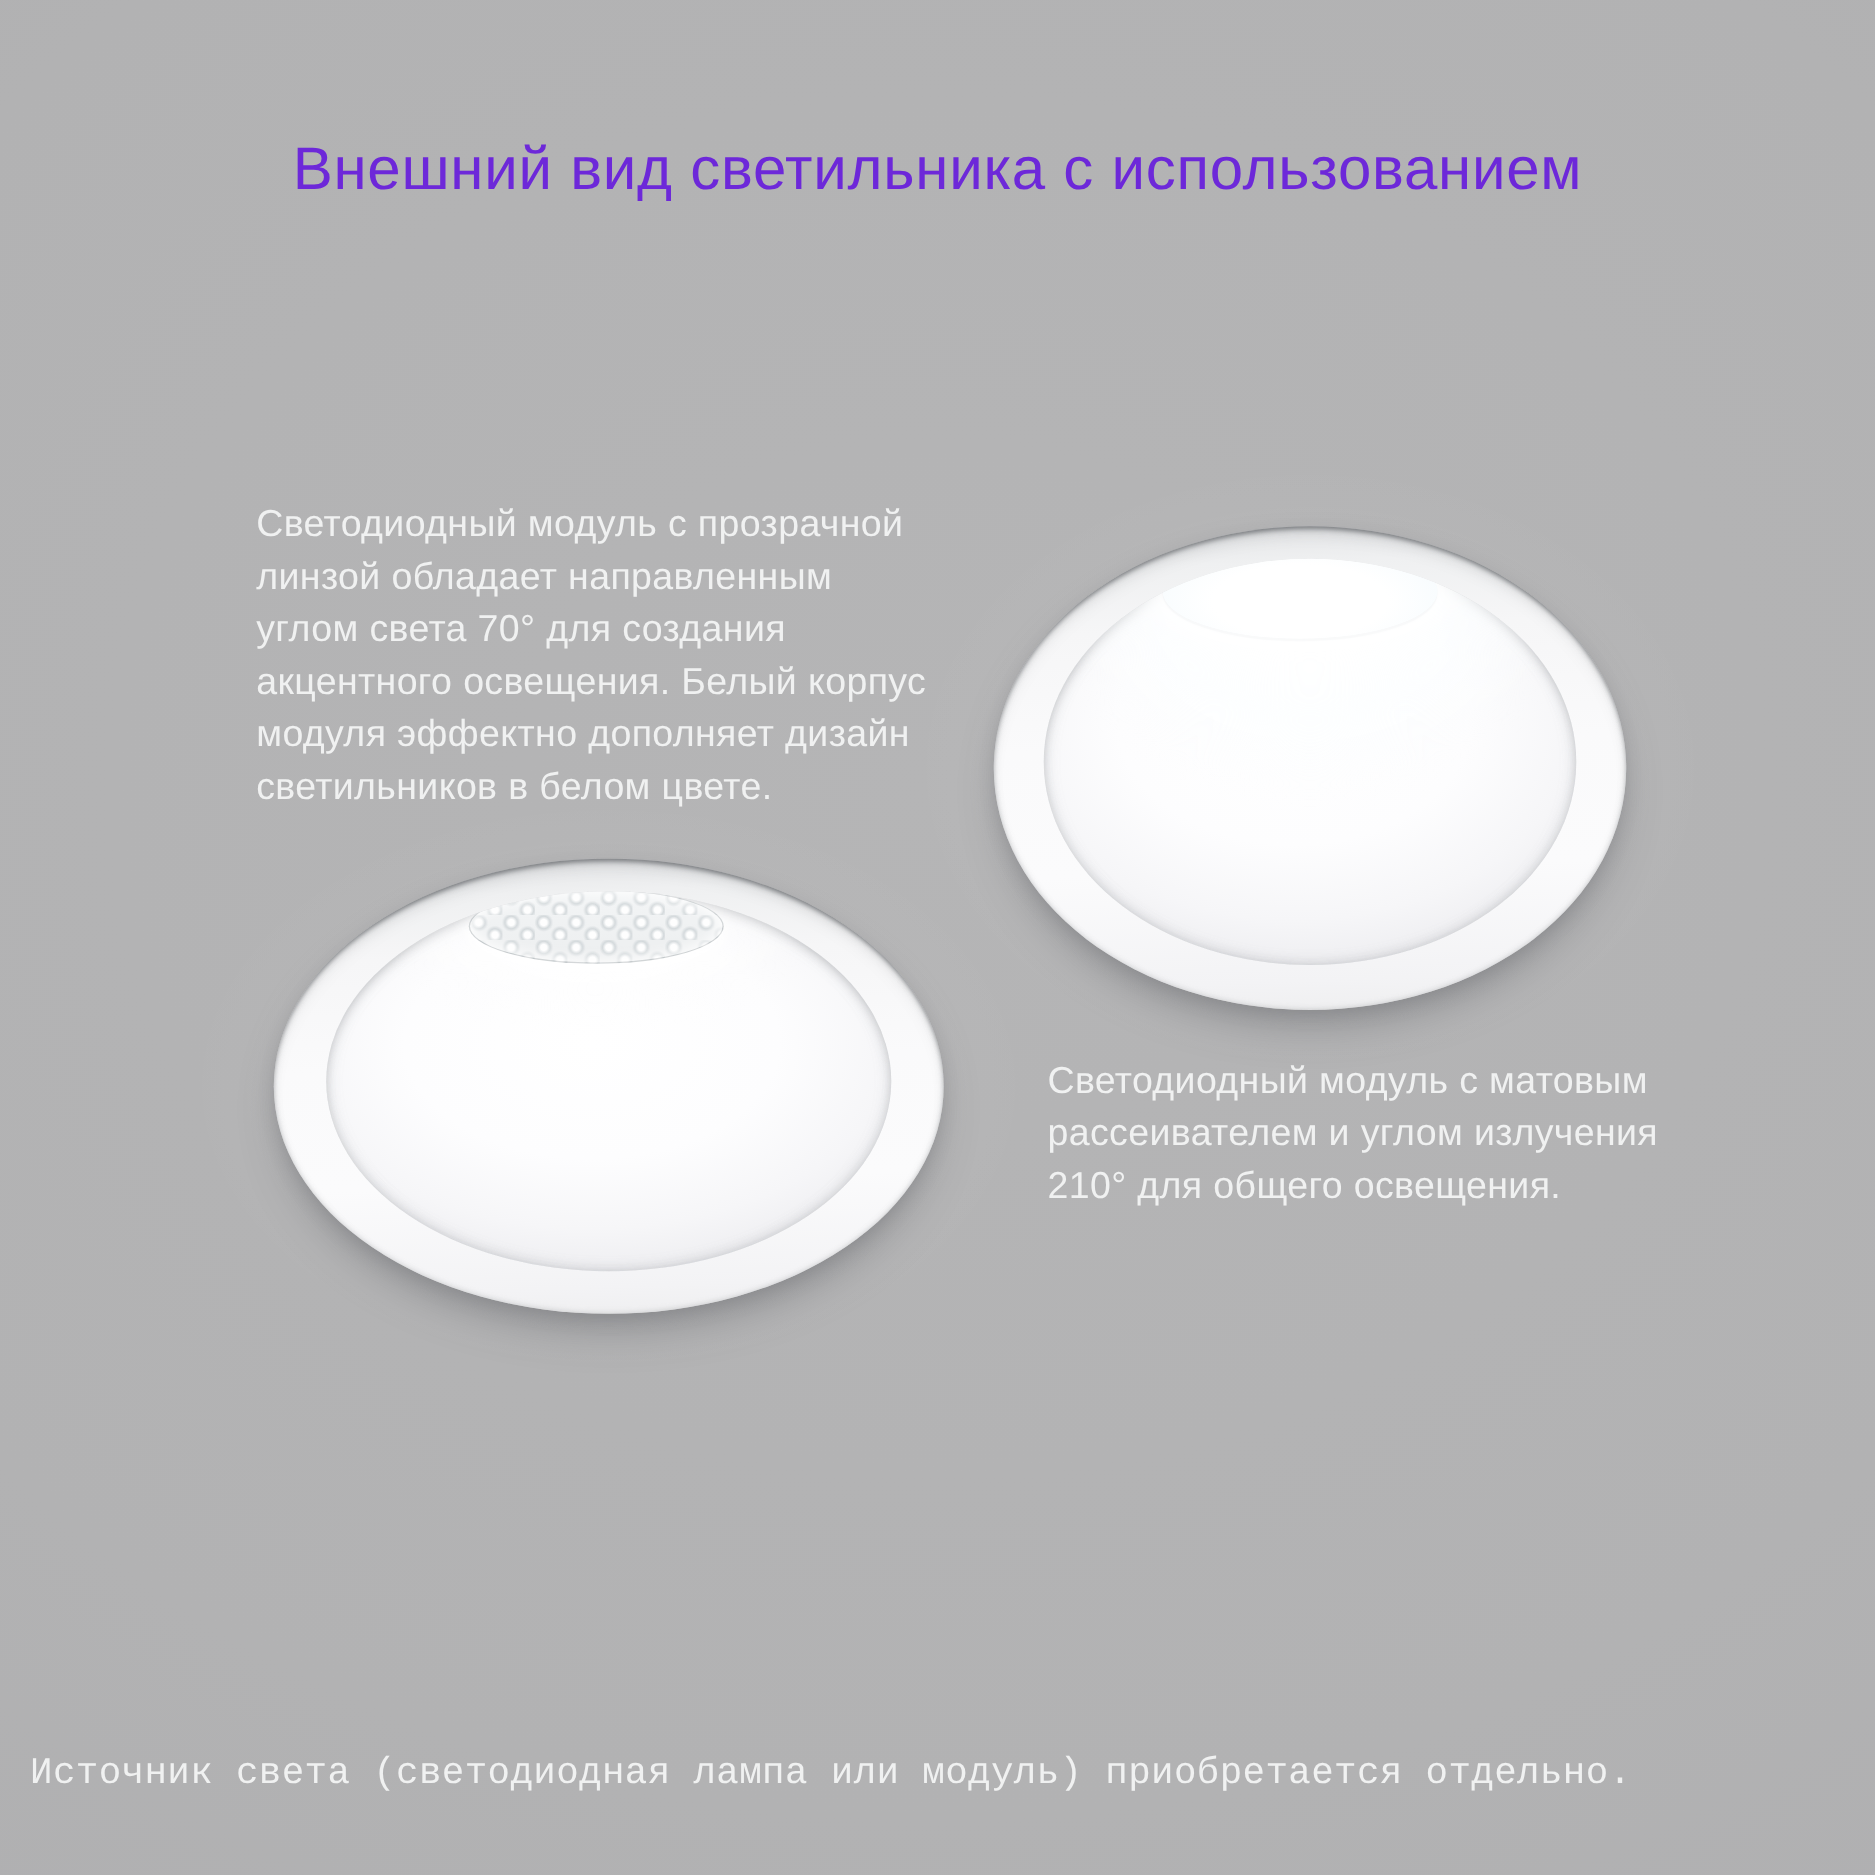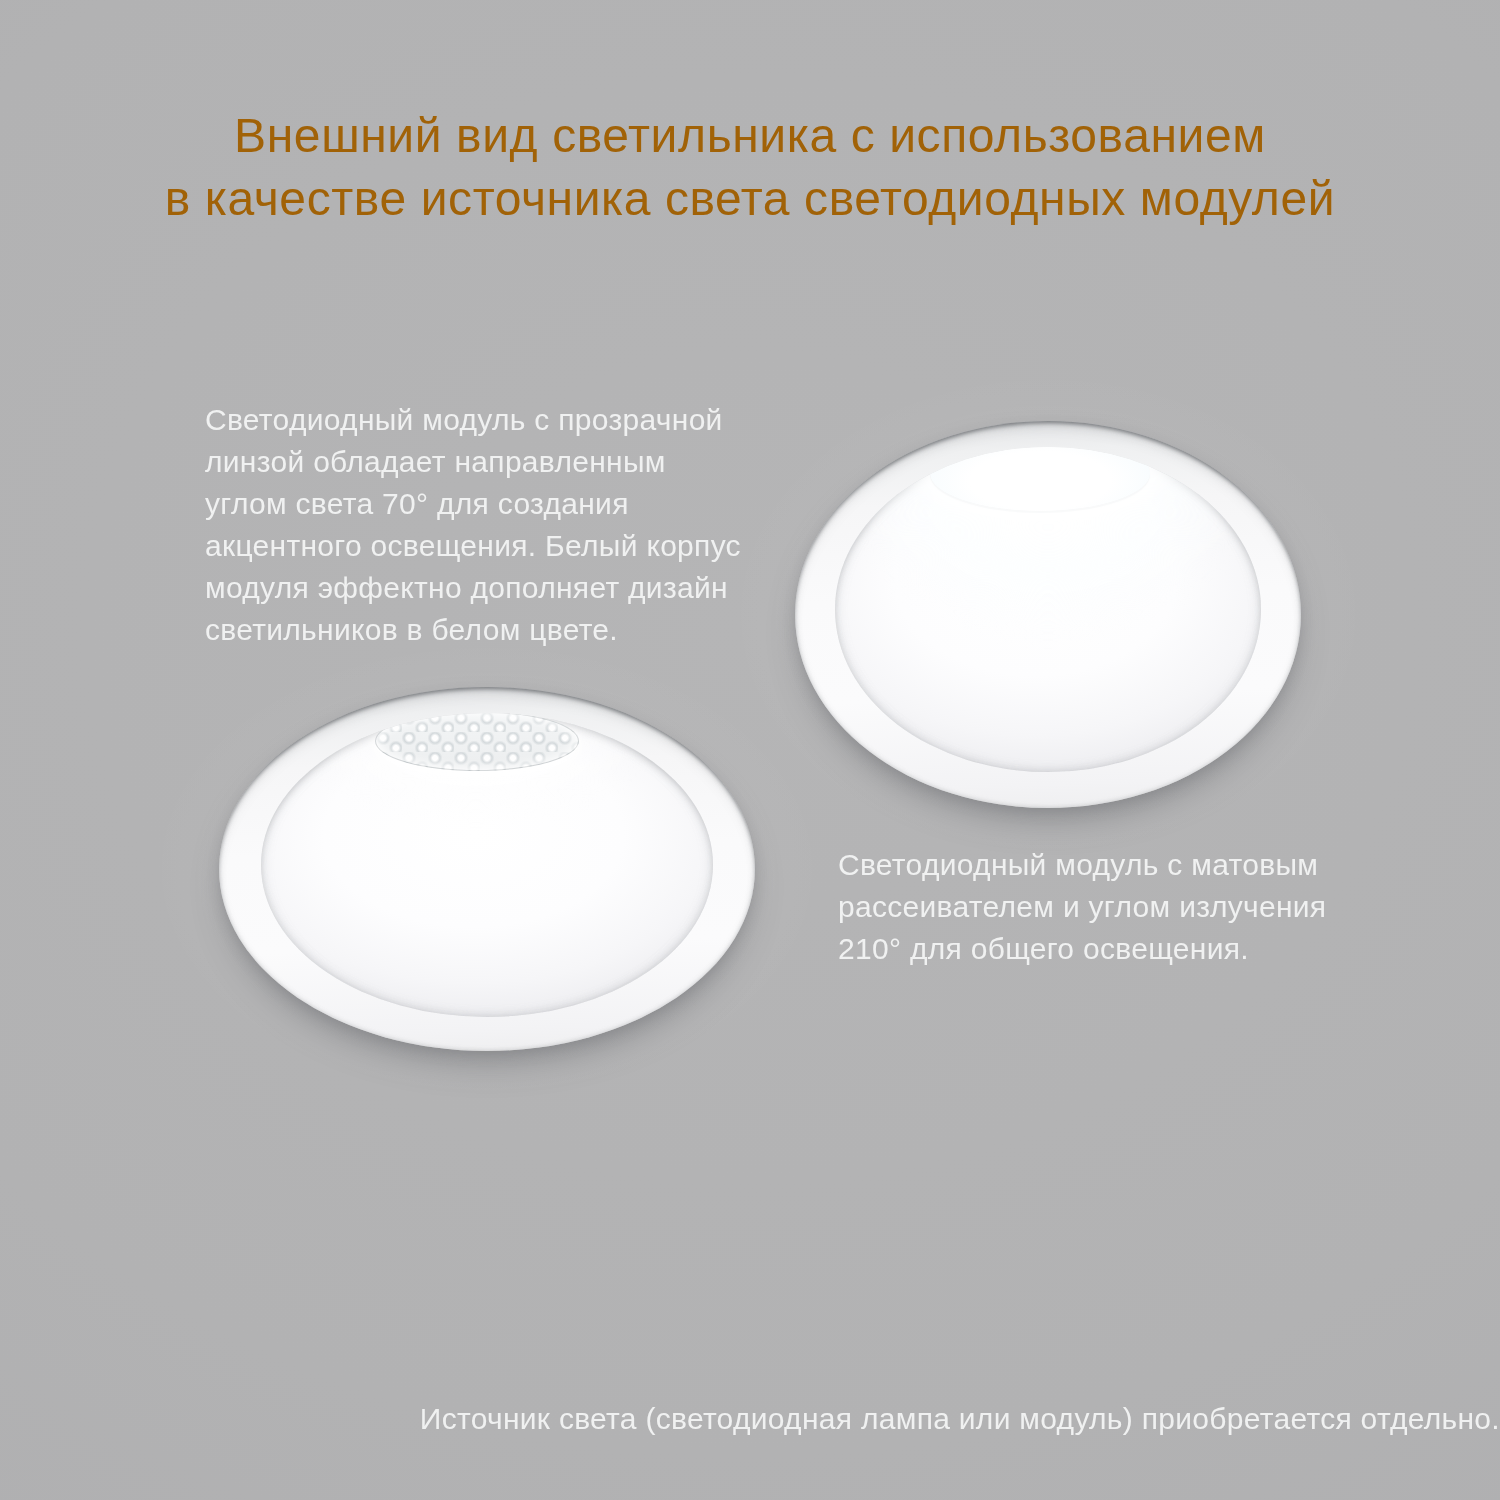--- a/index.html
+++ b/index.html
@@ -9,39 +9,39 @@
     background: radial-gradient(ellipse 120% 100% at 50% 42%, #b5b5b6 0%, #b2b2b3 55%, #adadaf 100%);
     font-family: "Liberation Sans", "DejaVu Sans", sans-serif;
     -webkit-font-smoothing: antialiased;
   }
 
   
   .title {
     position: absolute; left: 0; right: 0; top: 104px;
     text-align: center;
     font-size: 48px; line-height: 63px; font-weight: 300;
-    letter-spacing: 0.6px; color: #a16207;
+    letter-spacing: 0.6px; color: #6d28d9;
   }
   .title span { display: block; }
 
   .caption {
     position: absolute;
     font-size: 30px; line-height: 42px; font-weight: 300;
     letter-spacing: 0.3px; color: #f0f1f1;
     white-space: pre-line;
   }
   .caption-left  { left: 205px; top: 399px; width: 560px; }
   .caption-right { left: 838px; top: 844px; width: 520px; }
 
   .footer-note {
     position: absolute; left: 0; right: 0; top: 1398px;
     padding-left: 24px;
-    text-align: right;
+    text-align: left;
     font-size: 30px; line-height: 42px; font-weight: 300;
-    letter-spacing: 0.3px; color: #f0f1f1;
+    letter-spacing: 0.3px; color: #f0f1f1; font-family: Liberation Mono, monospace;
   }
 
   
   .lamp { position: absolute; }
   .lamp-left  { left: 219px; top: 687px; width: 536px; height: 364px; }
   .lamp-right { left: 795px; top: 421px; width: 506px; height: 387px; }
 
   .halo {
     position: absolute; inset: -14%;
     border-radius: 50%;
@@ -109,21 +109,20 @@
     border-radius: 50%;
     background: radial-gradient(ellipse at 50% 60%, #ffffff 45%, #f8fcfe 75%, #eef5f9 100%);
     box-shadow: 0 0 26px 12px rgba(255,255,255,0.9), 0 2px 1px 0 rgba(166,176,182,0.25);
   }
 </style>
 </head>
 <body>
 
 <div class="title">
   <span>Внешний вид светильника с использованием</span>
-  <span>в качестве источника света светодиодных модулей</span>
 </div>
 
 <div class="caption caption-left">Светодиодный модуль с прозрачной
 линзой обладает направленным
 углом света 70° для создания
 акцентного освещения. Белый корпус
 модуля эффектно дополняет дизайн
 светильников в белом цвете.</div>
 
 <div class="caption caption-right">Светодиодный модуль с матовым

